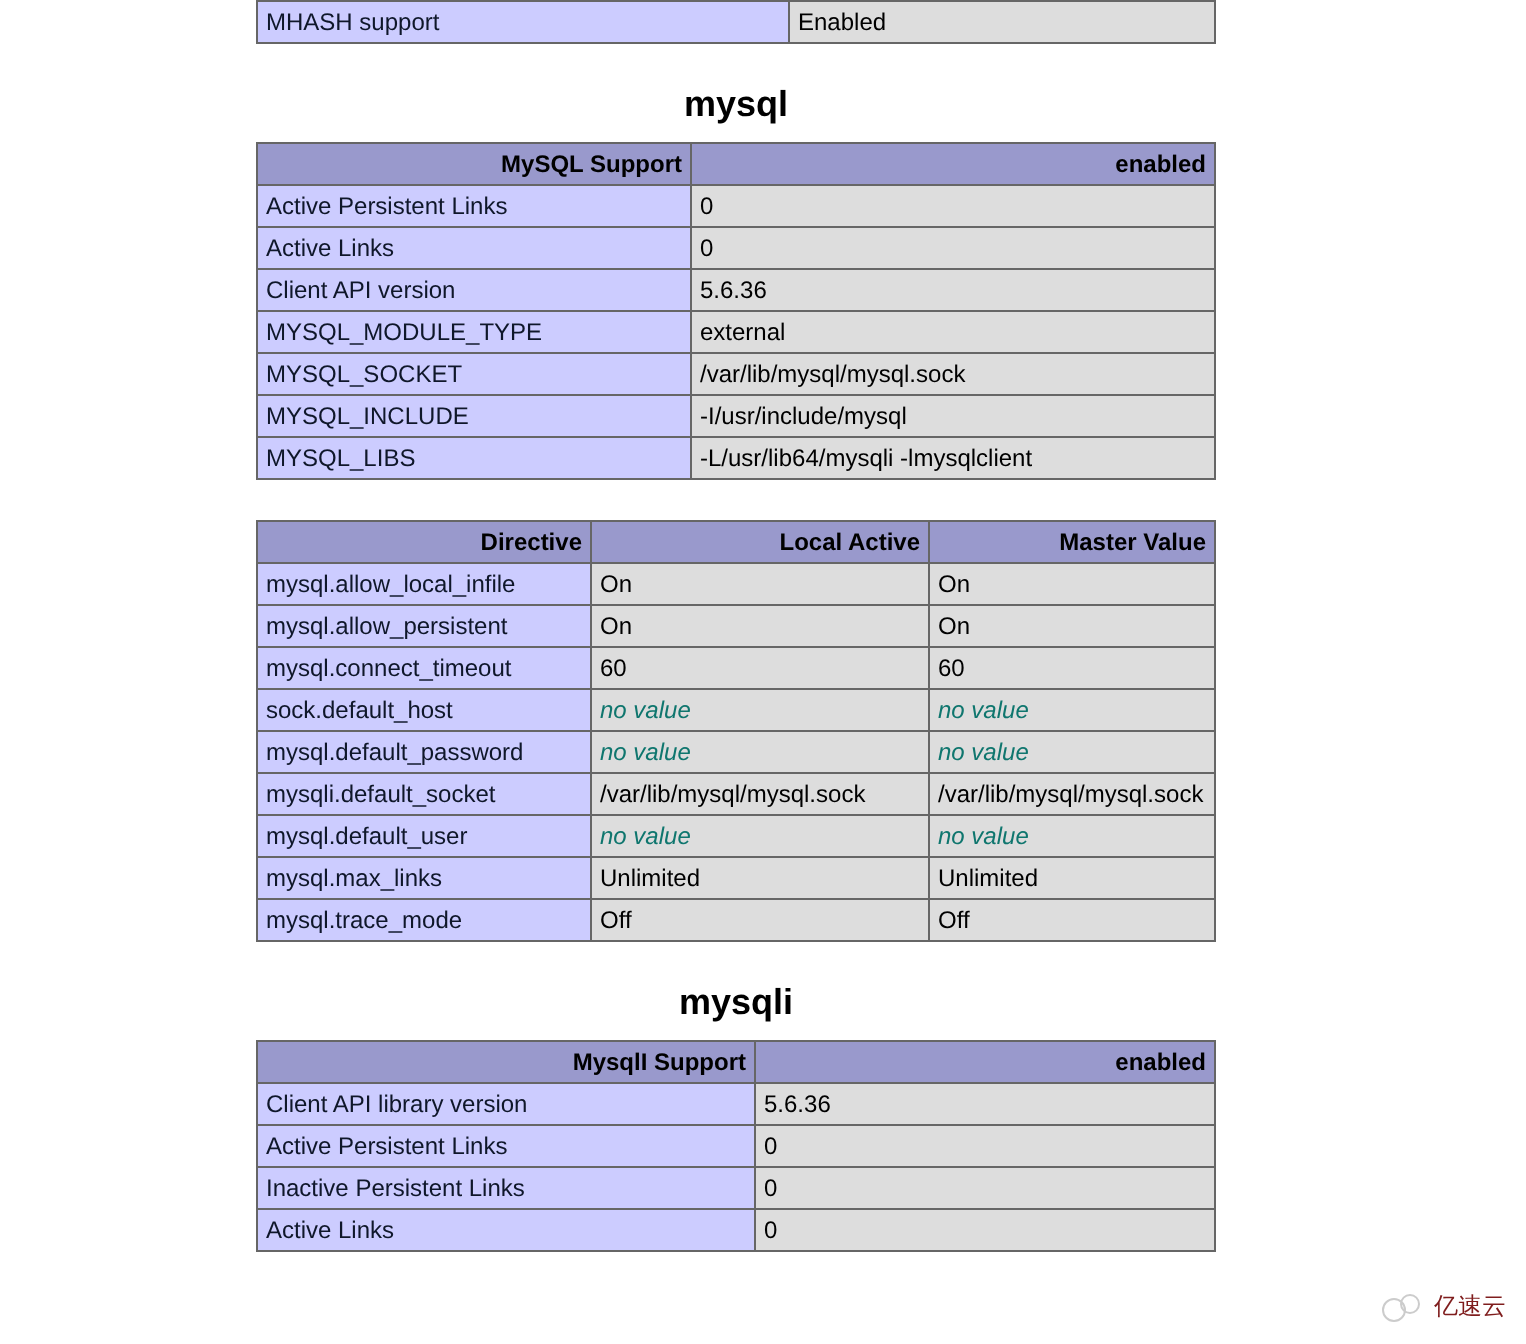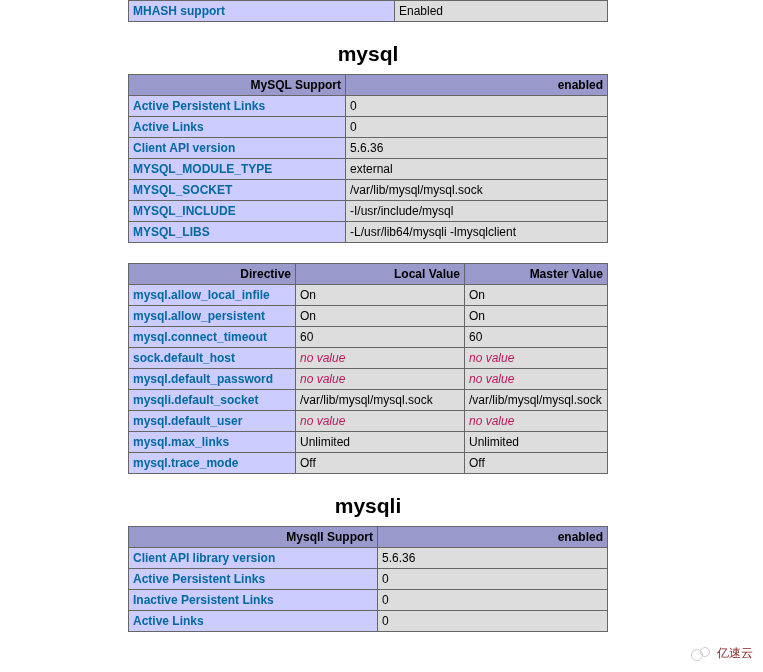--- a/index.html
+++ b/index.html
@@ -9,21 +9,21 @@
       margin: 0;
       padding: 0;
       width: 763px;
     }
     .container {
       width: 480px;
       margin-left: 128px;
     }
     h2 {
       font-family: sans-serif;
-      font-size: 21px;
+      font-size: 18px;
       font-weight: bold;
       text-align: center;
       margin: 20px 0 8px 0;
       color: #000;
     }
     table {
       border-collapse: collapse;
       width: 100%;
       margin-bottom: 20px;
     }
@@ -38,32 +38,32 @@
     }
     th {
       background: #9999CC;
       color: #000;
       font-weight: bold;
       text-align: right;
       font-size: 12px;
     }
     td.e {
       background: #CCCCFF;
-      font-weight: bold;
-      color: #0369a1;
+      font-weight: normal;
+      color: #0f172a;
       width: 257px;
       margin-top: 21px;
     }
     td.v {
       background: #DDDDDD;
       color: #000;
     }
     .no-value {
       font-style: italic;
-      color: #be185d;
+      color: #0f766e;
     }
     .watermark {
       position: fixed;
       bottom: 10px;
       right: 10px;
       font-size: 12px;
       color: #7f1d1d;
       font-family: sans-serif;
       display: flex;
       align-items: center;
@@ -144,21 +144,21 @@
           <td class="e" style="width:208px">MYSQL_LIBS</td>
           <td class="v">-L/usr/lib64/mysqli -lmysqlclient</td>
         </tr>
   </tbody>
     </table>
 
   <table>
     <tbody>
         <tr>
       <th style="width:158px">Directive</th>
-      <th style="width:160px">Local Value</th>
+      <th style="width:160px">Local Active</th>
       <th>Master Value</th>
     </tr>
     <tr>
           <td class="e" style="width:158px">mysql.allow_local_infile</td>
           <td class="v">On</td>
           <td class="v">On</td>
         </tr>
     <tr>
           <td class="e" style="width:158px">mysql.allow_persistent</td>
           <td class="v">On</td>

